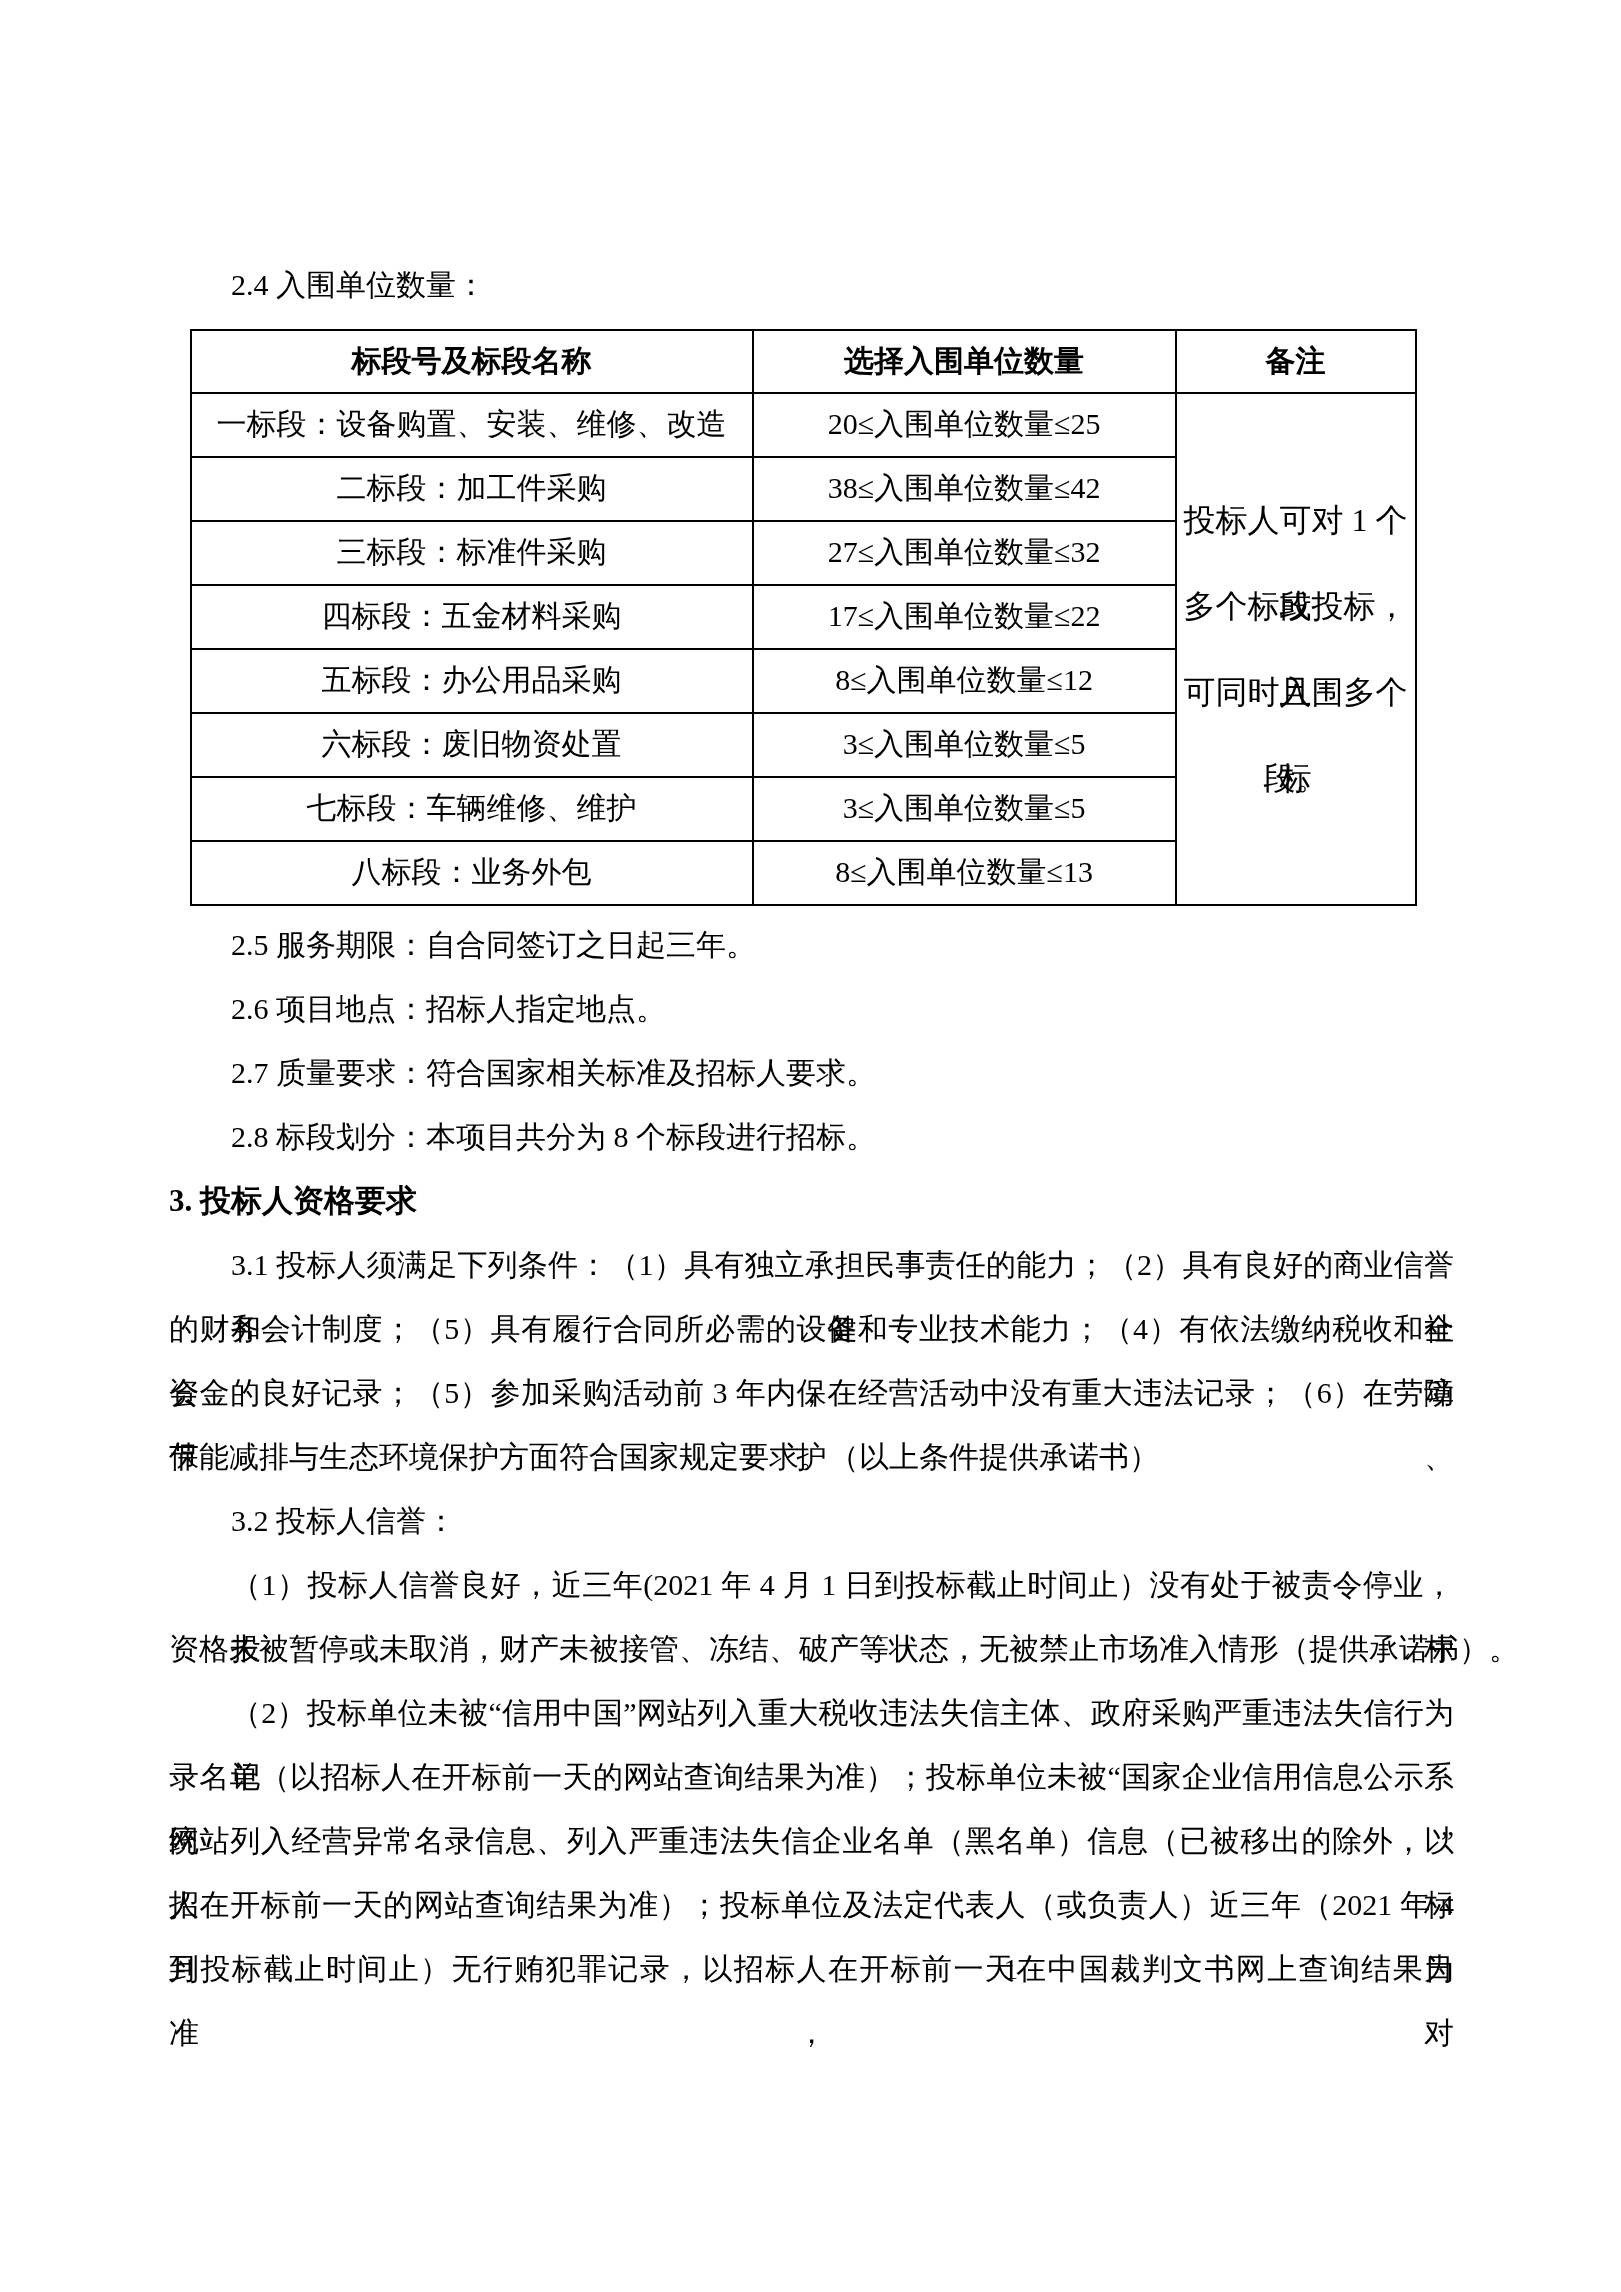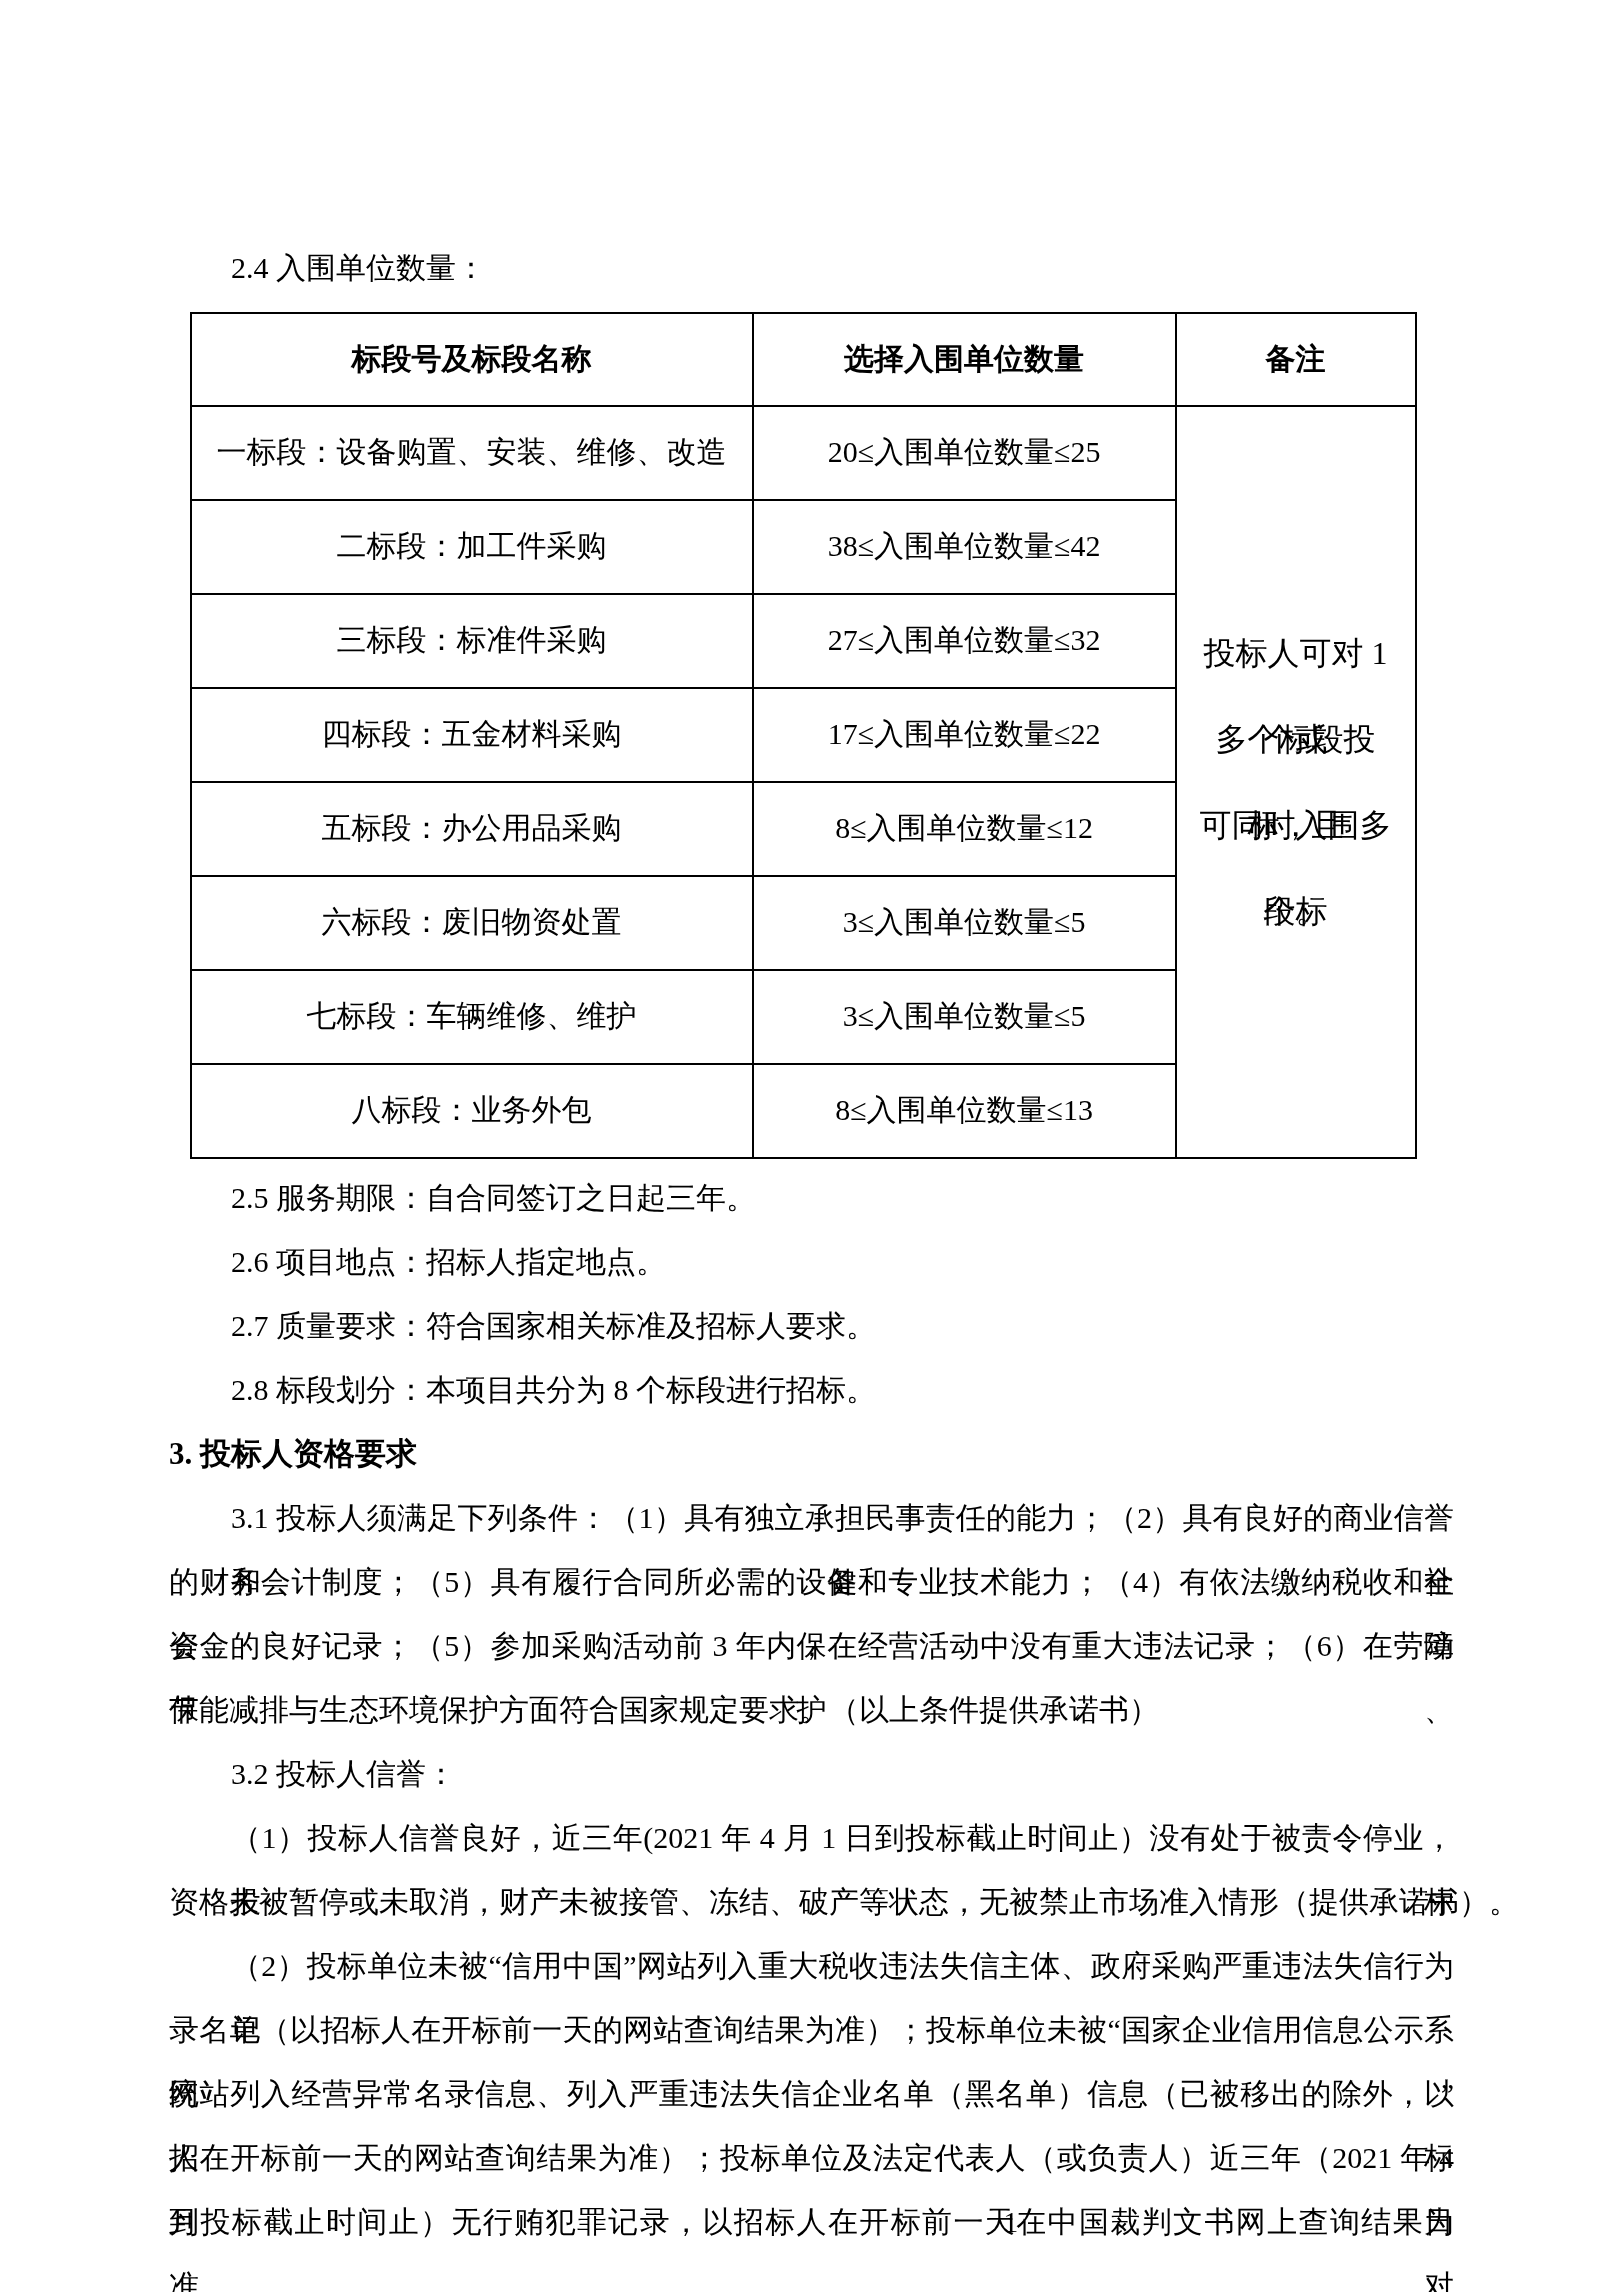--- a/index.html
+++ b/index.html
@@ -7,21 +7,21 @@
     position:relative;
     width:1621px; height:2293px;
     margin:0 auto;
     background:#ffffff;
     color:#000000;
     font-family:"Liberation Serif","DejaVu Serif",serif;
     overflow:hidden;
   }
   .content {
     position:absolute;
-    left:169px; top:236px;
+    left:169px; top:253px;
     width:1285px;
   }
   .line {
     height:64px; line-height:64px;
     font-size:30px;
     white-space:nowrap;
   }
   .indent { padding-left:62px; }
   .justify {
     white-space:normal;
@@ -34,21 +34,21 @@
     table-layout:fixed;
     width:1225px;
     margin-left:20.6px;
     margin-top:11.8px;
   }
   table.lot-table th, table.lot-table td {
     border:2px solid #000;
     border-top-width:2.9px;
     border-bottom-width:2.9px;
     font-size:30px;
-    padding:15px;
+    padding:0;
     overflow:hidden;
   }
   table.lot-table th {
     height:61px;
     font-weight:bold;
     text-align:center;
   }
   td.lot-cell {
     height:62px;
     text-align:center;

